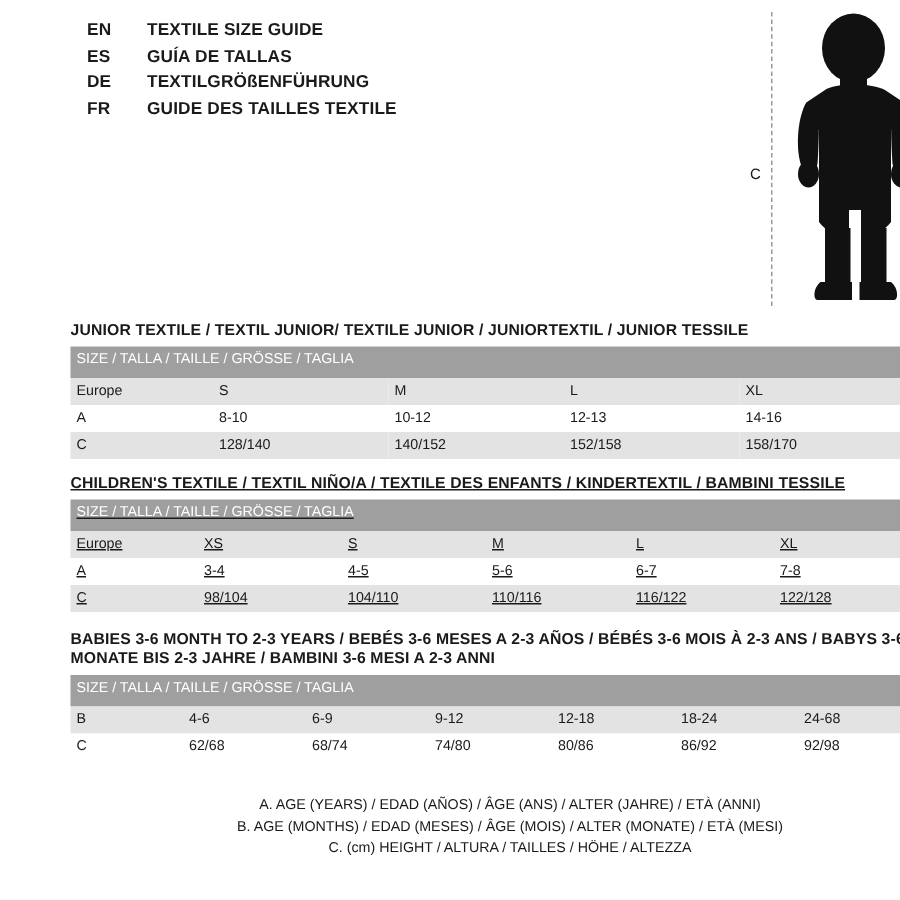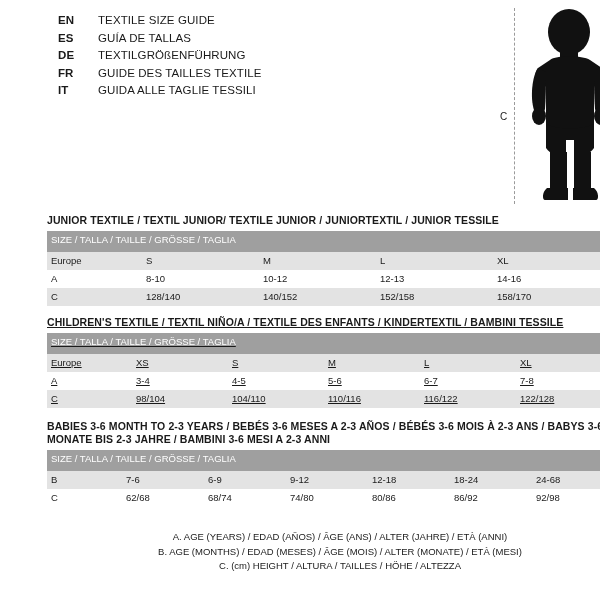--- a/index.html
+++ b/index.html
@@ -38,21 +38,21 @@
     line-height: 17.5px;
     font-weight: bold;
     letter-spacing: 0.1px;
   }
   .lang-code {
     width: 40px;
     flex: 0 0 40px;
     font-weight: bold;
   }
   .lang-title {
-    font-weight: normal;
+    font-weight: bold;
   }
 
   
   .figure-area {
     position: absolute;
     left: 450px;
     top: 6px;
     width: 140px;
     height: 200px;
   }
@@ -145,24 +145,20 @@
       <span class="lang-title">GUÍA DE TALLAS</span>
     </div>
     <div class="lang-row">
       <span class="lang-code">DE</span>
       <span class="lang-title">TEXTILGRÖßENFÜHRUNG</span>
     </div>
     <div class="lang-row">
       <span class="lang-code">FR</span>
       <span class="lang-title">GUIDE DES TAILLES TEXTILE</span>
     </div>
-    <div class="lang-row">
-      <span class="lang-code">IT</span>
-      <span class="lang-title">GUIDA ALLE TAGLIE TESSILI</span>
-    </div>
   </div>
 
   <div class="figure-area">
     <div class="dashed-line"></div>
     <div class="c-label">C</div>
     <svg class="silhouette" width="110" height="200" viewBox="0 0 110 200">
 
       <ellipse cx="49" cy="26" rx="21" ry="23" fill="#111111"></ellipse>
 
       <rect x="40" y="44" width="18" height="10" fill="#111111"></rect>
@@ -280,21 +276,21 @@
           <col style="width:82px">
           <col style="width:82px">
           <col style="width:79px">
       </colgroup>
       <tbody>
         <tr class="band">
           <td colspan="7">SIZE / TALLA / TAILLE / GRÖSSE / TAGLIA</td>
         </tr>
         <tr class="shaded">
           <td>B</td>
-          <td>7-6</td>
+          <td>4-6</td>
           <td>6-9</td>
           <td>9-12</td>
           <td>12-18</td>
           <td>18-24</td>
           <td>24-68</td>
         </tr>
         <tr class="plain">
           <td>C</td>
           <td>62/68</td>
           <td>68/74</td>

